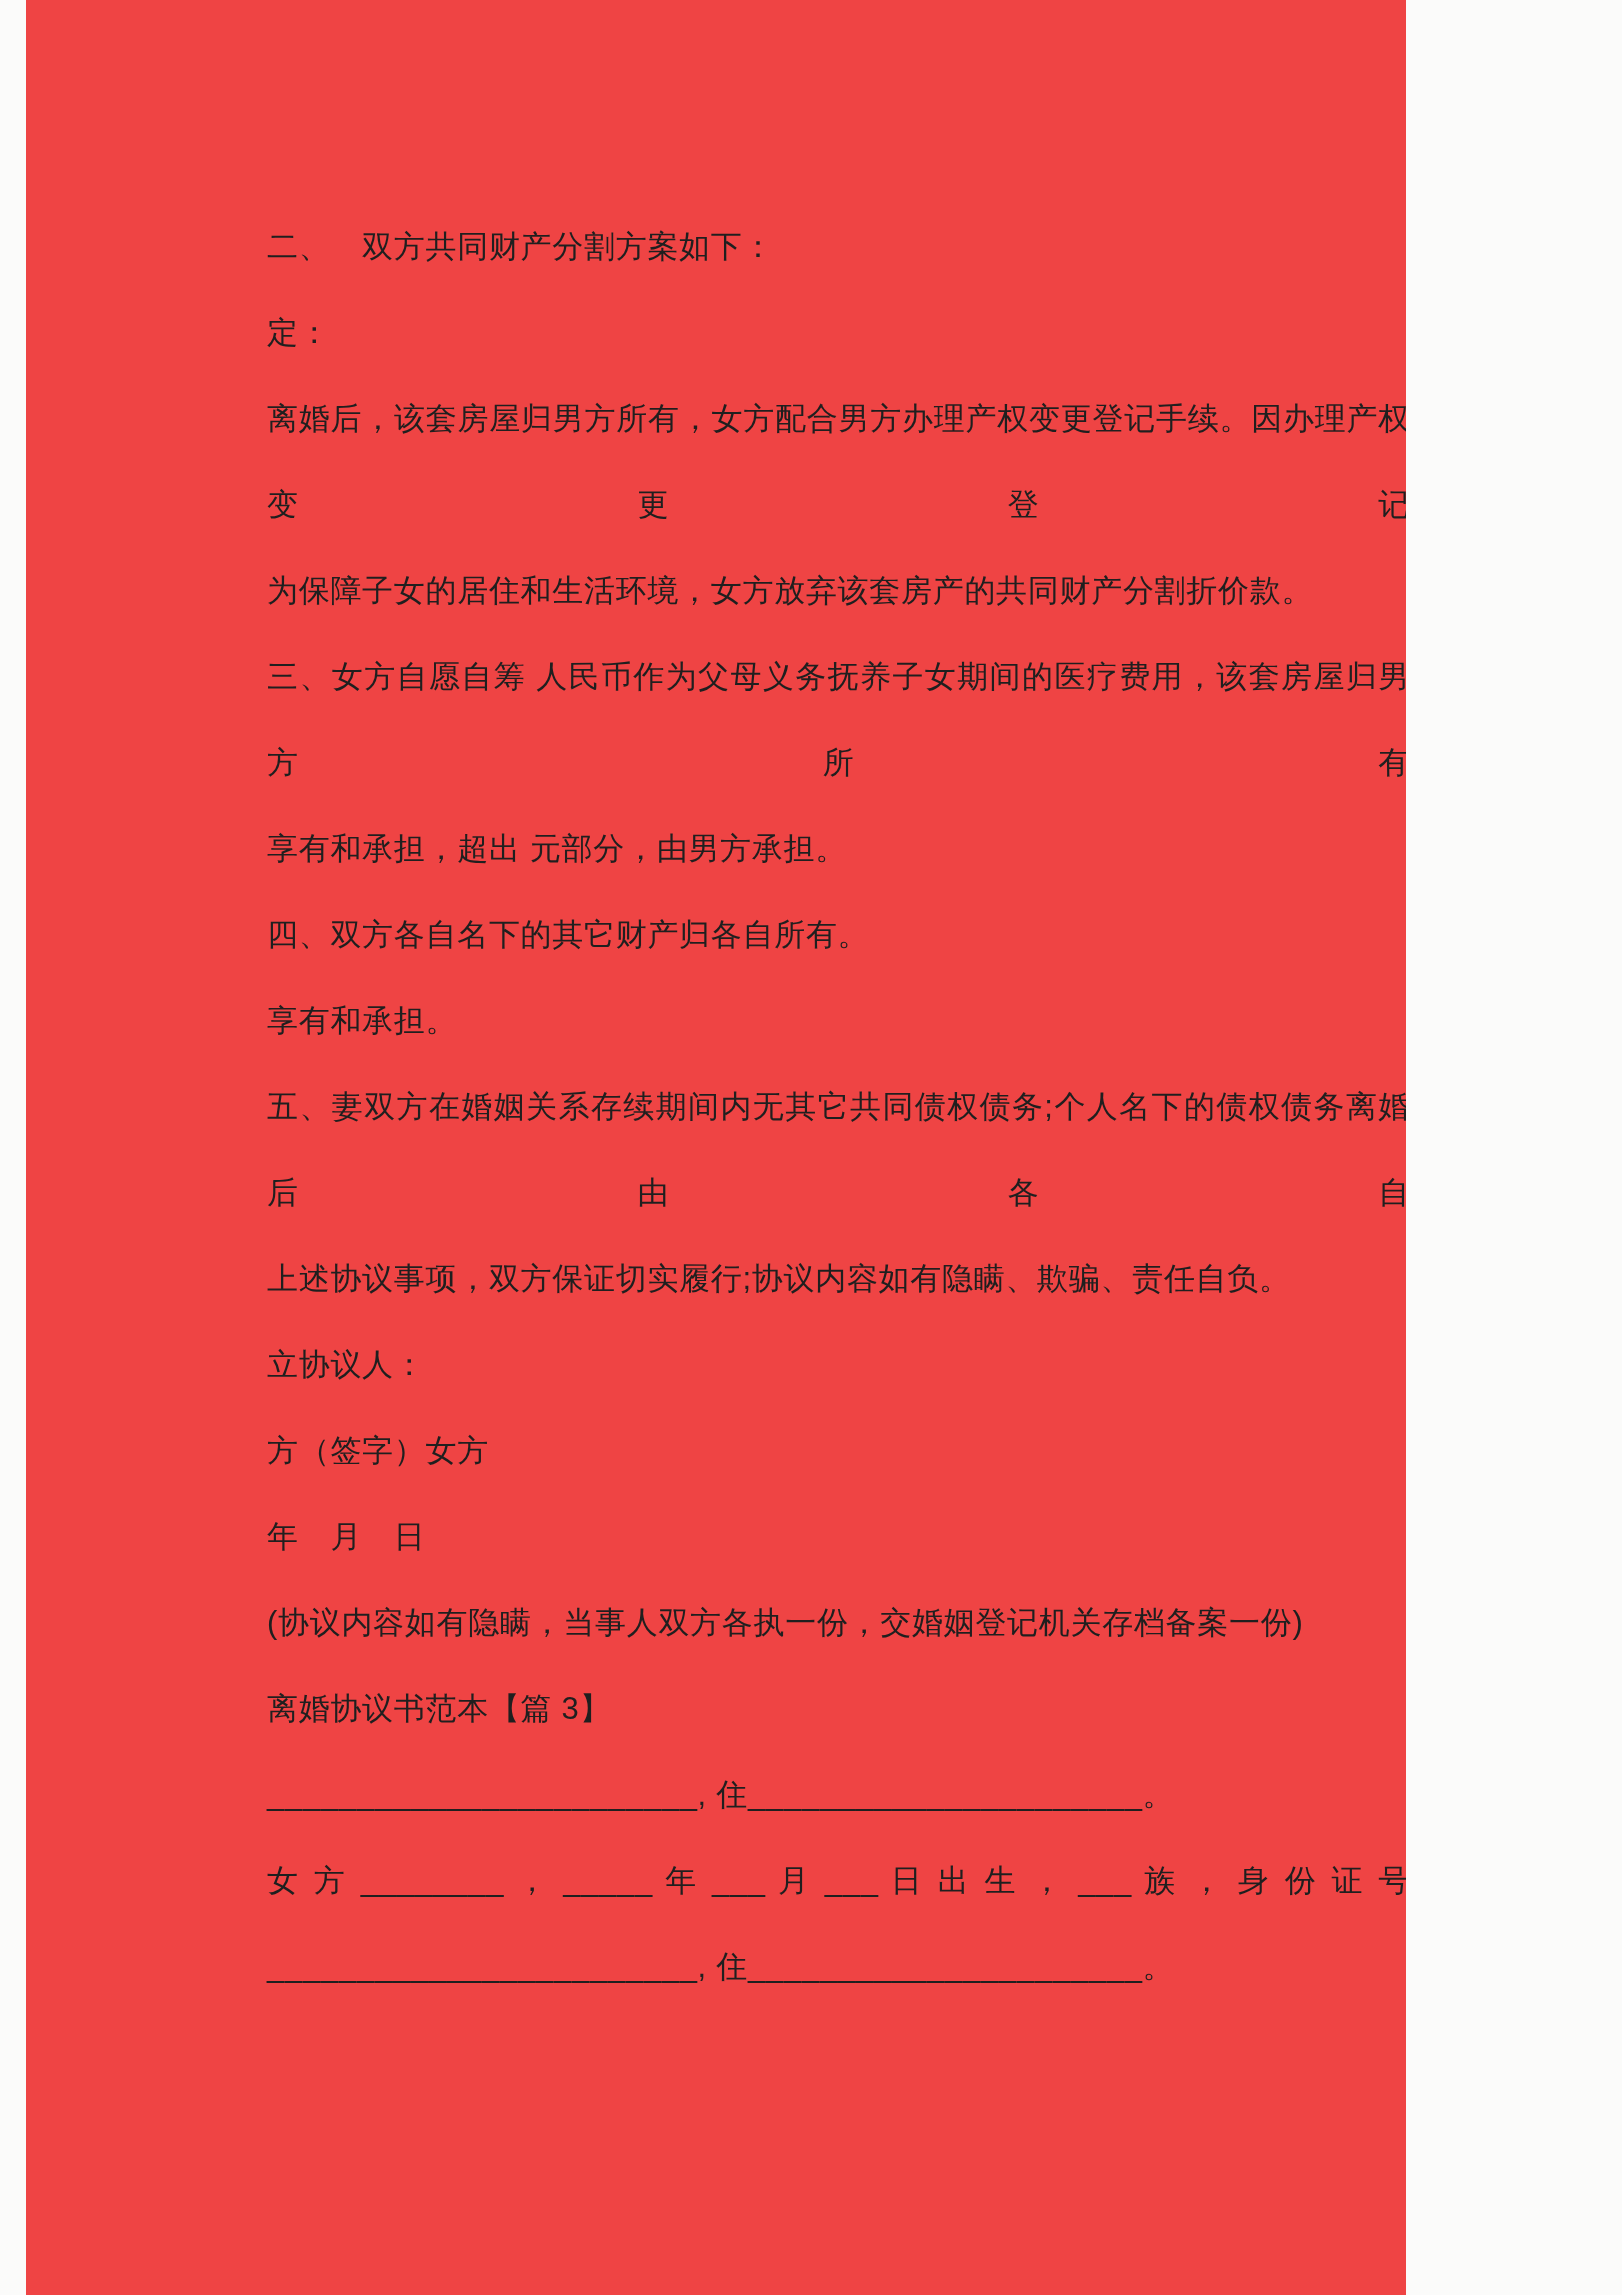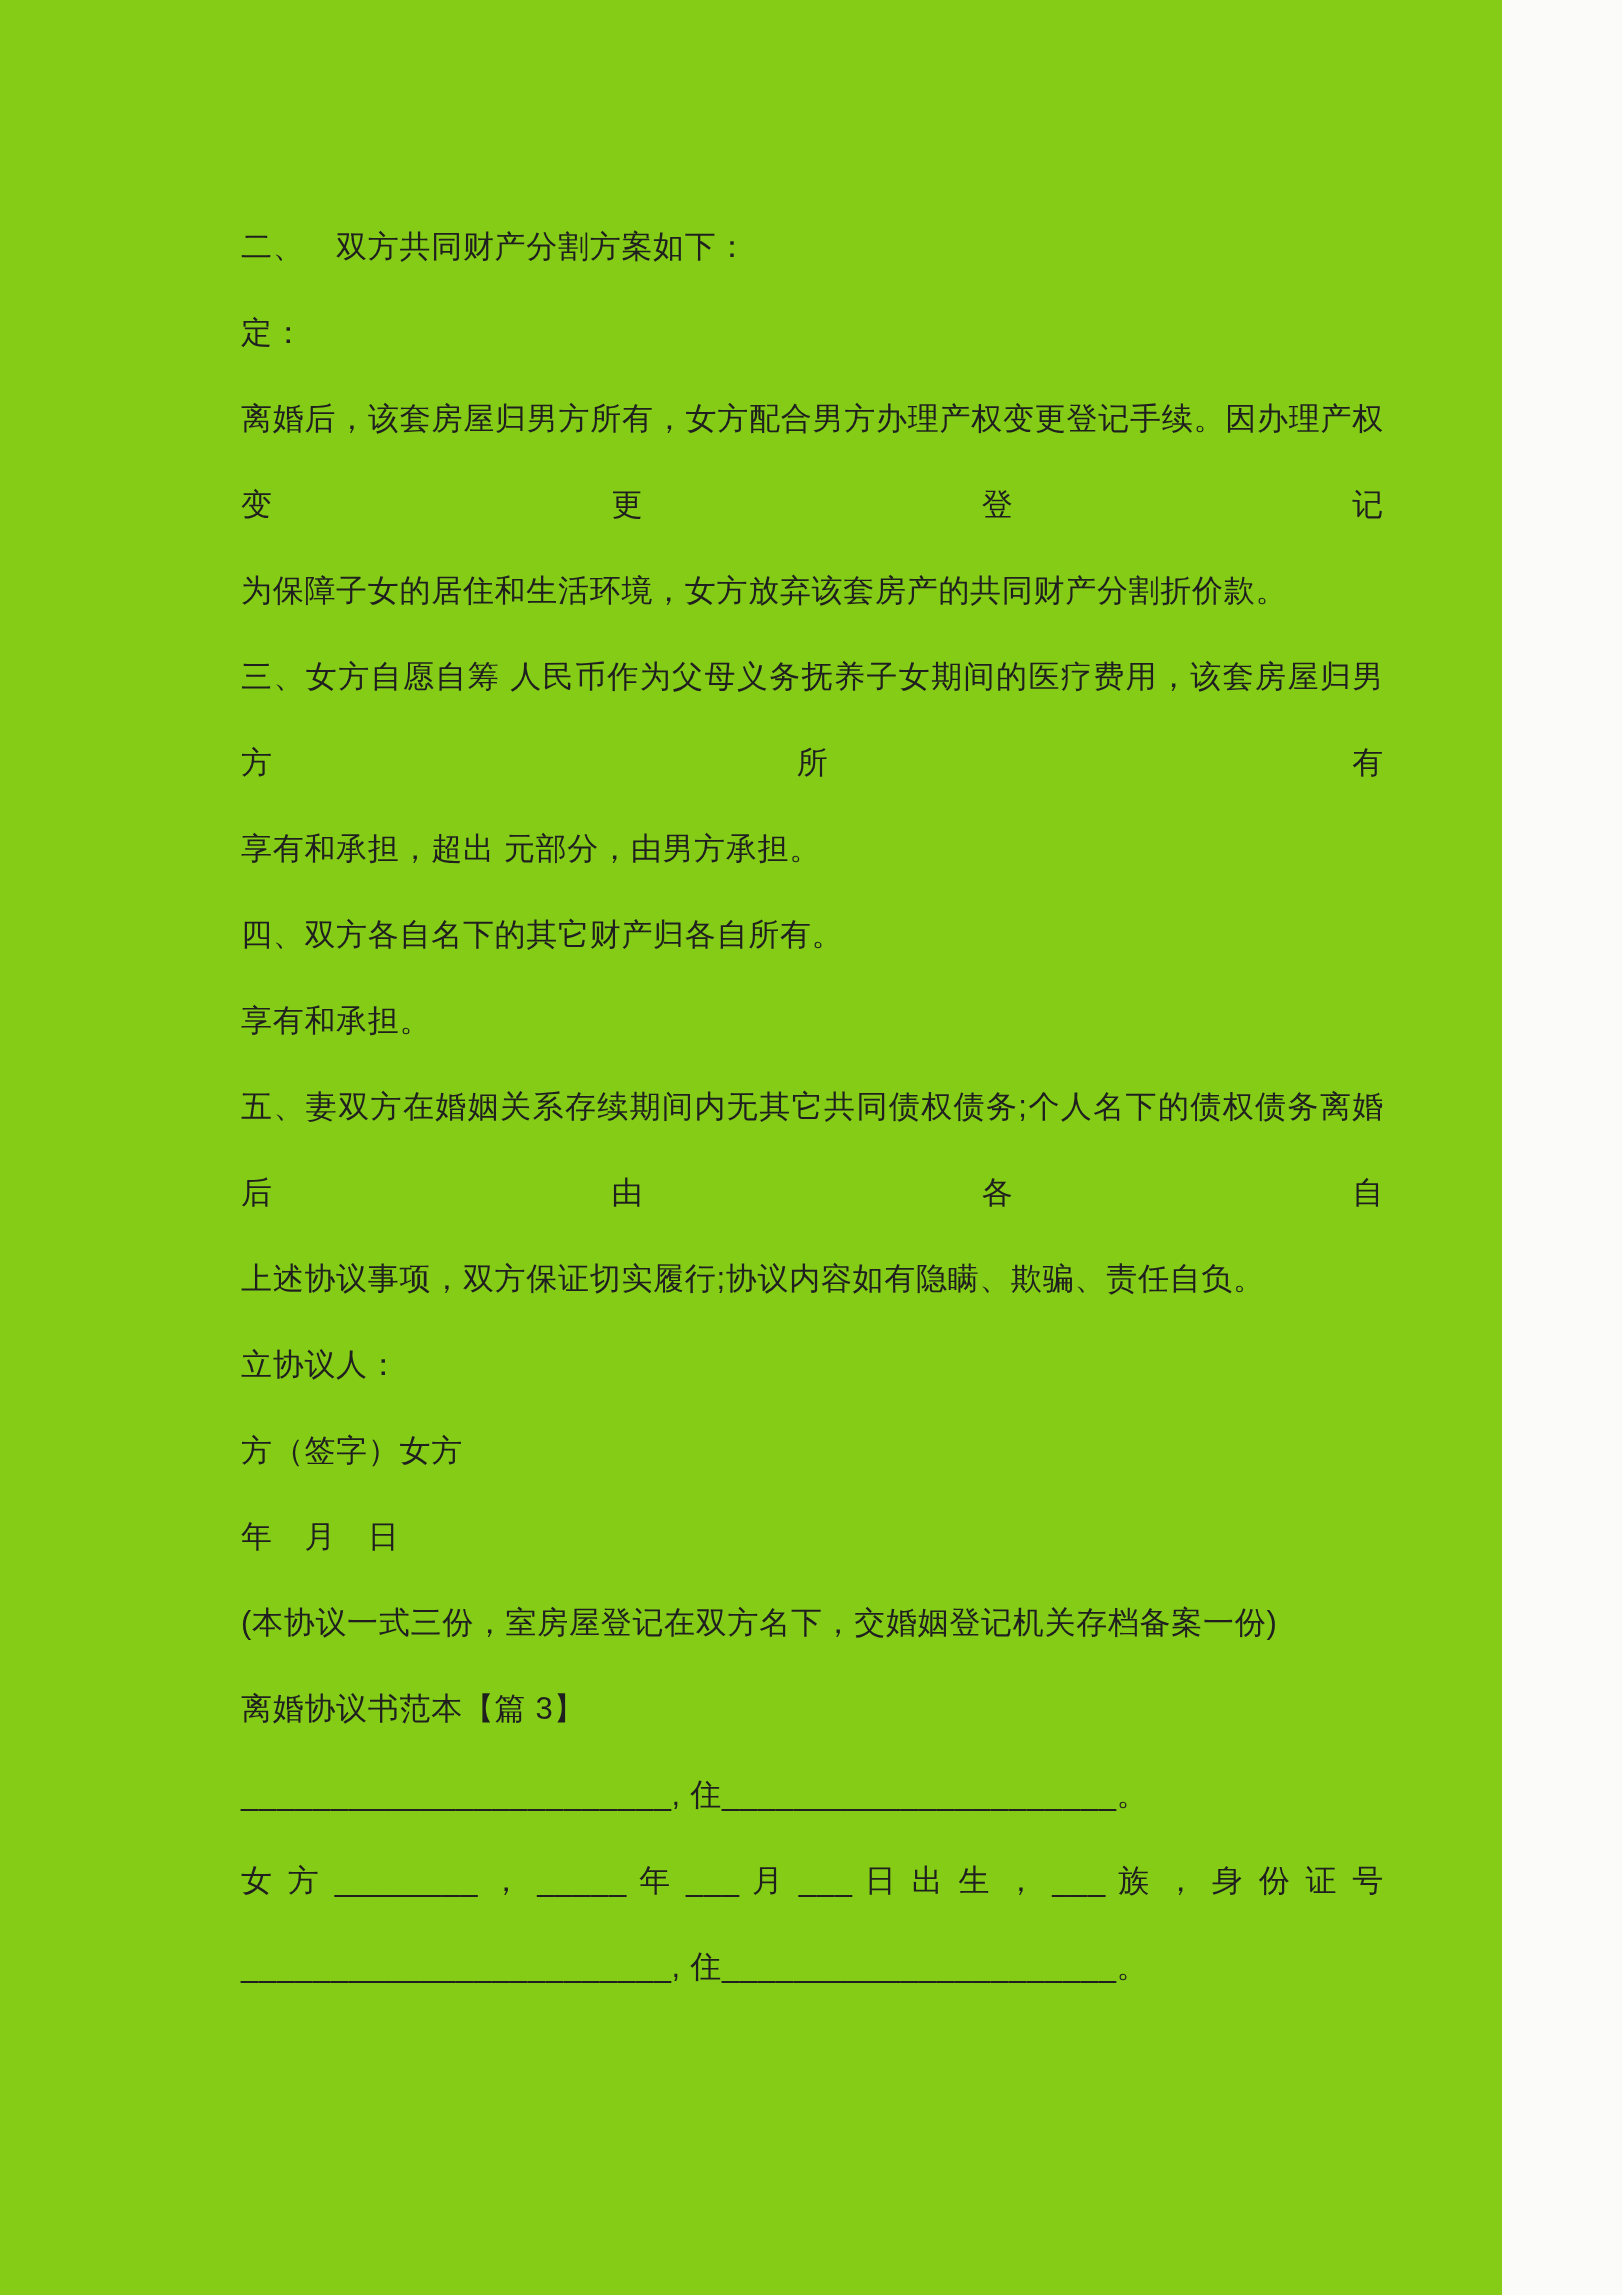--- a/index.html
+++ b/index.html
@@ -6,24 +6,25 @@
     margin: 0;
     padding: 0;
   }
   body {
     width: 1623px;
     height: 2295px;
     background: #fbfbfa;
   }
   .page {
     position: relative;
-    width: 1502px;
+    width: 1380px;
     height: 2295px;
-    background: #84cc16;
+    background: #ef4444;
     overflow: hidden;
+    margin-left: 26px;
   }
   .content {
     position: absolute;
     left: 241px;
     top: 204px;
     width: 1143px;
     font-family: "Liberation Sans", "DejaVu Sans", sans-serif;
     font-size: 31px;
     line-height: 86px;
     color: #1f1f1f;
@@ -51,20 +52,20 @@
       <div class="line left">为保障子女的居住和生活环境，女方放弃该套房产的共同财产分割折价款。</div>
       <div class="line justify">三、女方自愿自筹 人民币作为父母义务抚养子女期间的医疗费用，该套房屋归男方所有</div>
       <div class="line left">享有和承担，超出 元部分，由男方承担。</div>
       <div class="line left">四、双方各自名下的其它财产归各自所有。</div>
       <div class="line left">享有和承担。</div>
       <div class="line justify">五、妻双方在婚姻关系存续期间内无其它共同债权债务;个人名下的债权债务离婚后由各自</div>
       <div class="line left">上述协议事项，双方保证切实履行;协议内容如有隐瞒、欺骗、责任自负。</div>
       <div class="line left">立协议人：</div>
       <div class="line left">方（签字）女方</div>
       <div class="line left">年　月　日</div>
-      <div class="line left">(本协议一式三份，室房屋登记在双方名下，交婚姻登记机关存档备案一份)</div>
+      <div class="line left">(协议内容如有隐瞒，当事人双方各执一份，交婚姻登记机关存档备案一份)</div>
       <div class="line left">离婚协议书范本【篇 3】</div>
       <div class="line left">________________________, 住______________________。</div>
       <div class="line spread">女 方 ________ ， _____ 年 ___ 月 ___ 日 出 生 ， ___ 族 ， 身 份 证 号</div>
       <div class="line left">________________________, 住______________________。</div>
     </div>
 </div>
 
 
 </body></html>

